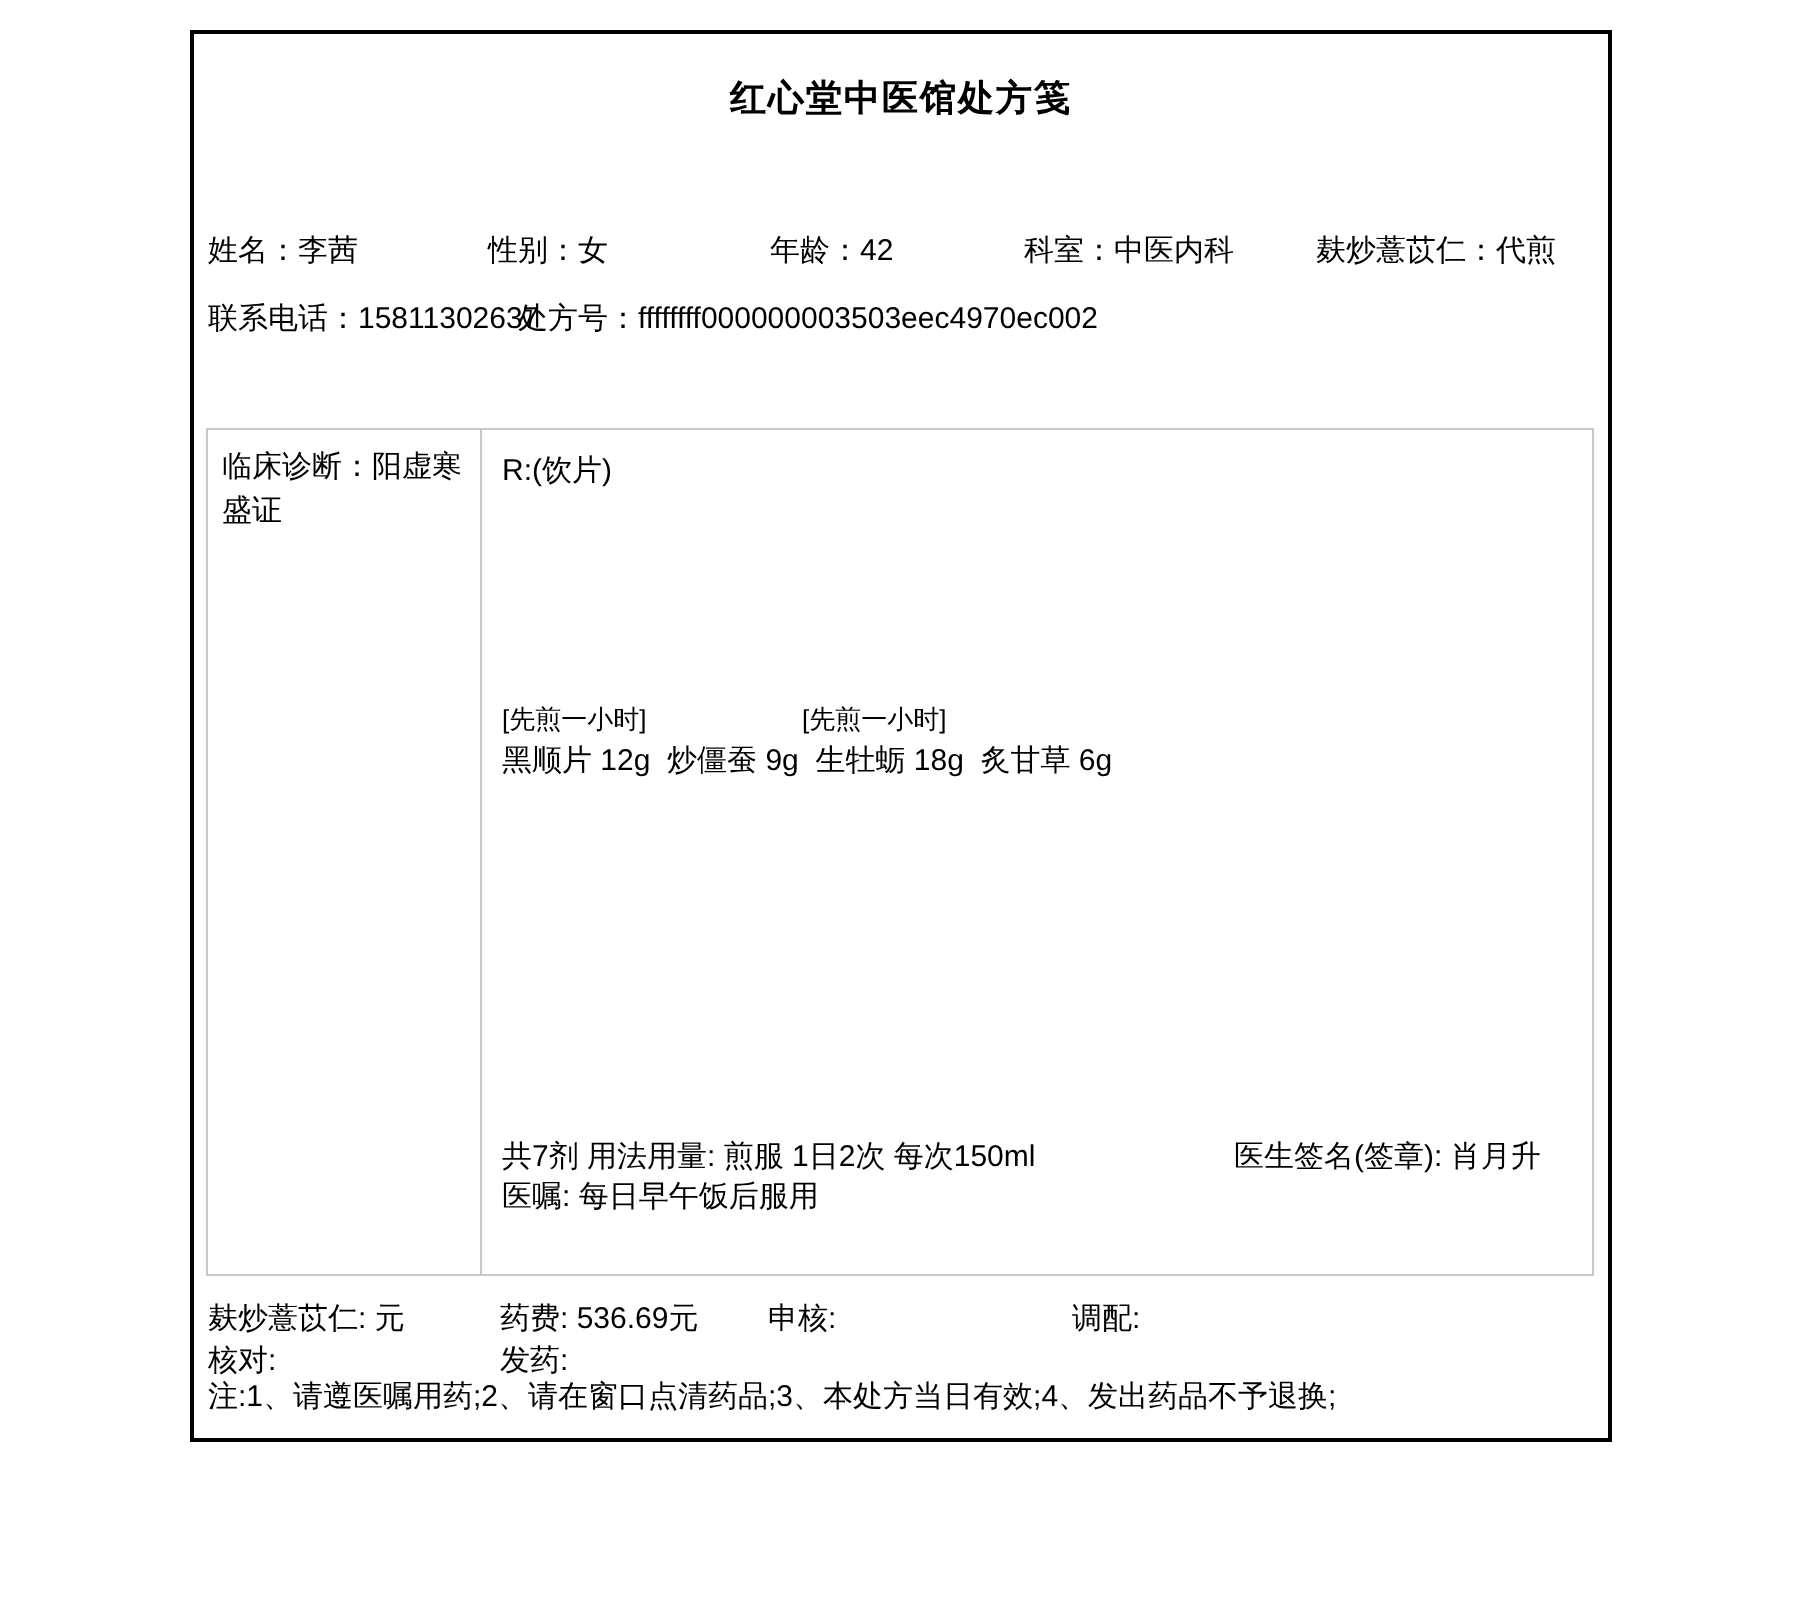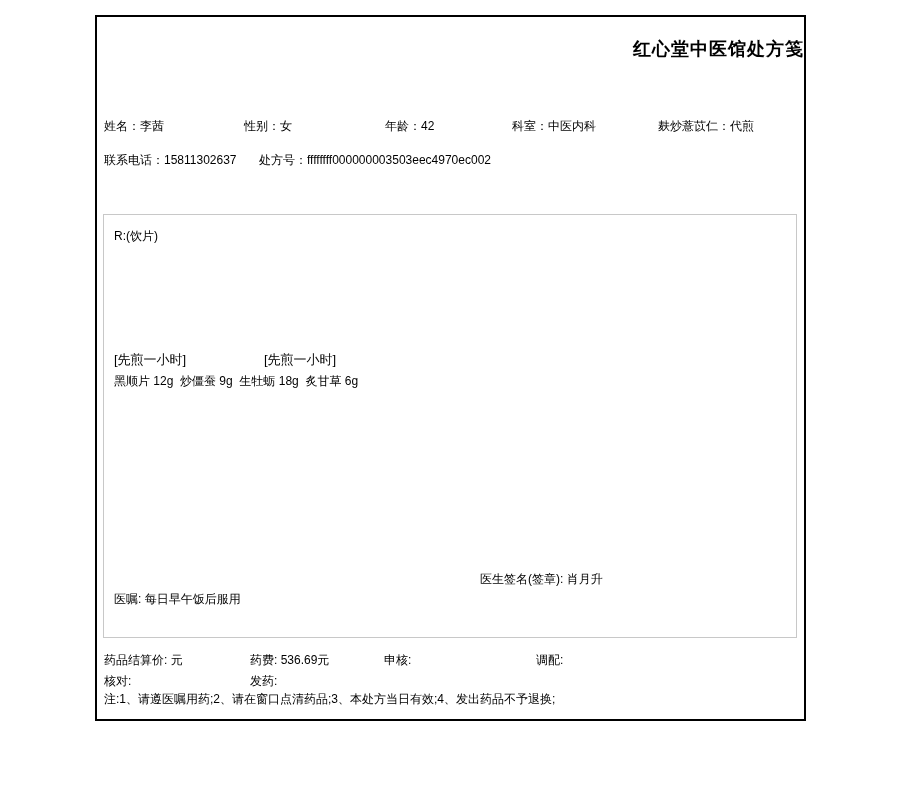--- a/index.html
+++ b/index.html
@@ -4,23 +4,23 @@
 <style>
   html,body{margin:0;padding:0;background:#ffffff;}
   body{
     width:900px;height:800px;position:relative;overflow:hidden;
     font-family:"Liberation Sans","DejaVu Sans",sans-serif;color:#000;
   }
   .page{
     position:absolute;left:95px;top:15px;width:711px;height:706px;
     border:2px solid #000;box-sizing:border-box;background:#fff;
   }
-  .abs{position:absolute;white-space:pre;font-size:12px;line-height:18px;}
+  .abs{position:absolute;white-space:pre;font-size:15px;line-height:18px;}
   .title{
-    position:absolute;top:20px;left:0;width:100%;text-align:right;
+    position:absolute;top:20px;left:0;width:100%;text-align:center;
     font-weight:bold;font-size:18px;letter-spacing:1px;
   }
   
   .p-name{left:7px;top:100px}
   .p-gender{left:147px;top:100px}
   .p-age{left:288px;top:100px}
   .p-dept{left:415px;top:100px}
   .p-proc{left:561px;top:100px}
   .p-phone{left:7px;top:134px}
   .p-rxno{left:162px;top:134px}
@@ -63,31 +63,33 @@
 
   <span class="abs p-name">姓名：李茜</span>
   <span class="abs p-gender">性别：女</span>
   <span class="abs p-age">年龄：42</span>
   <span class="abs p-dept">科室：中医内科</span>
   <span class="abs p-proc">麸炒薏苡仁：代煎</span>
   <span class="abs p-phone">联系电话：15811302637</span>
   <span class="abs p-rxno">处方号：ffffffff000000003503eec4970ec002</span>
 
   <div class="main-box">
+    <div class="diag-cell">临床诊断：阳虚寒盛证</div>
     <div class="rx-cell">
       <span class="abs rx-header">R:(饮片)</span>
       <span class="abs note-sm note1">[先煎一小时]</span>
       <span class="abs note-sm note2">[先煎一小时]</span>
       <span class="abs herb3">黑顺片 12g  炒僵蚕 9g  生牡蛎 18g  炙甘草 6g</span>
+      <span class="abs usage">共7剂 用法用量: 煎服 1日2次 每次150ml</span>
       <span class="abs doctor">医生签名(签章): 肖月升</span>
       <span class="abs instr">医嘱: 每日早午饭后服用</span>
     </div>
   </div>
 
-  <span class="abs f-settle">药品结算价: 元</span>
+  <span class="abs f-settle">麸炒薏苡仁: 元</span>
   <span class="abs f-fee">药费: 536.69元</span>
   <span class="abs f-review">申核:</span>
   <span class="abs f-dispense">调配:</span>
   <span class="abs f-check">核对:</span>
   <span class="abs f-issue">发药:</span>
   <span class="abs f-note">注:1、请遵医嘱用药;2、请在窗口点清药品;3、本处方当日有效;4、发出药品不予退换;</span>
 
 </div>
 
 </body></html>

